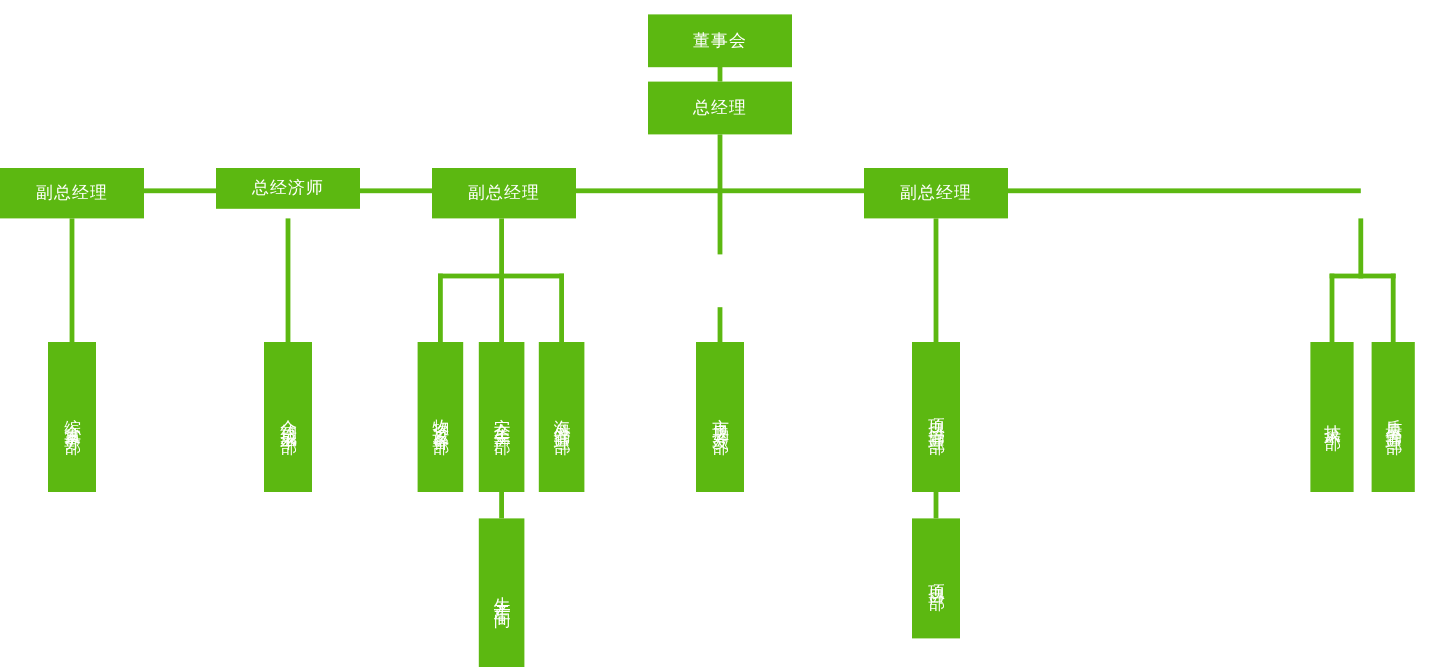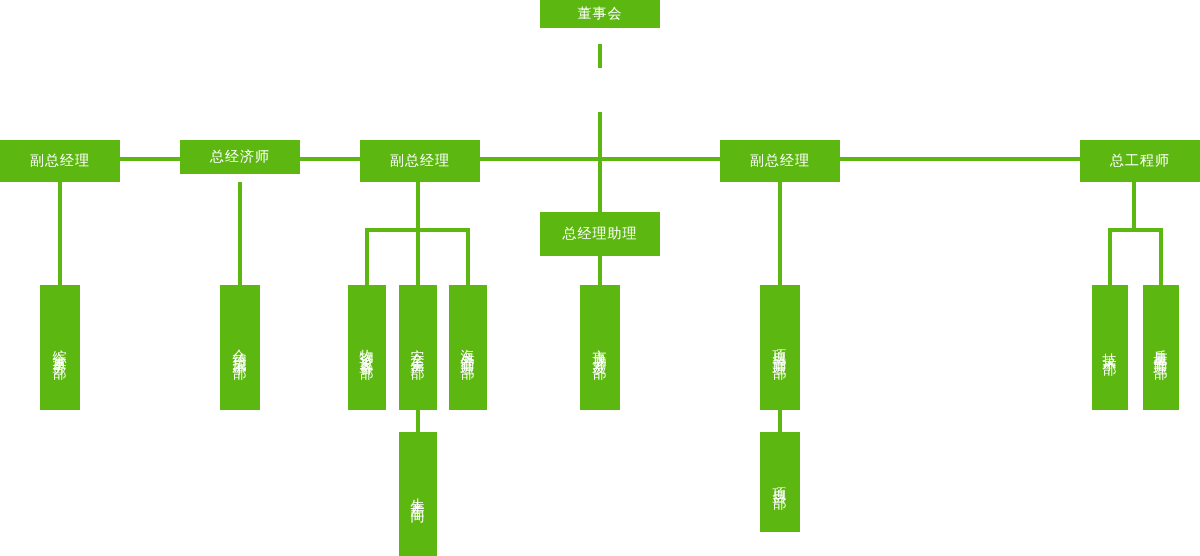--- a/index.html
+++ b/index.html
@@ -60,40 +60,37 @@
   <div class="line" style="left:466px;top:228px;width:4px;height:57px"></div>
   <div class="line" style="left:598px;top:256px;width:4px;height:29px"></div>
   <div class="line" style="left:778px;top:182px;width:4px;height:103px"></div>
   <div class="line" style="left:1132px;top:182px;width:4px;height:50px"></div>
   <div class="line" style="left:1108px;top:228px;width:55px;height:4px"></div>
   <div class="line" style="left:1108px;top:228px;width:4px;height:57px"></div>
   <div class="line" style="left:1159px;top:228px;width:4px;height:57px"></div>
   <div class="line" style="left:416px;top:410px;width:4px;height:22px"></div>
   <div class="line" style="left:778px;top:410px;width:4px;height:22px"></div>
 
-  <div class="node hbox" style="left:540px;top:0;width:120px;height:28px">
+  <div class="node hbox" style="left:540px;top:12px;width:120px;height:44px">
     <span class="lbl">董事会</span>
+  </div>
+  <div class="node hbox" style="left:540px;top:68px;width:120px;height:44px">
+    <span class="lbl">总经理</span>
   </div>
   <div class="node hbox" style="left:0;top:140px;width:120px;height:42px">
     <span class="lbl">副总经理</span>
   </div>
   <div class="node hbox" style="left:180px;top:140px;width:120px;height:34px">
     <span class="lbl">总经济师</span>
   </div>
   <div class="node hbox" style="left:360px;top:140px;width:120px;height:42px">
     <span class="lbl">副总经理</span>
   </div>
   <div class="node hbox" style="left:720px;top:140px;width:120px;height:42px">
     <span class="lbl">副总经理</span>
-  </div>
-  <div class="node hbox" style="left:1080px;top:140px;width:120px;height:42px">
-    <span class="lbl">总工程师</span>
-  </div>
-  <div class="node hbox" style="left:540px;top:212px;width:120px;height:44px">
-    <span class="lbl">总经理助理</span>
   </div>
 
   <div class="node vbox" style="left:40px;top:285px;width:40px;height:125px">
     <span class="lbl">综合事务部</span>
   </div>
   <div class="node vbox" style="left:220px;top:285px;width:40px;height:125px">
     <span class="lbl">合约成本部</span>
   </div>
   <div class="node vbox" style="left:348px;top:285px;width:38px;height:125px">
     <span class="lbl">物资设备部</span>

